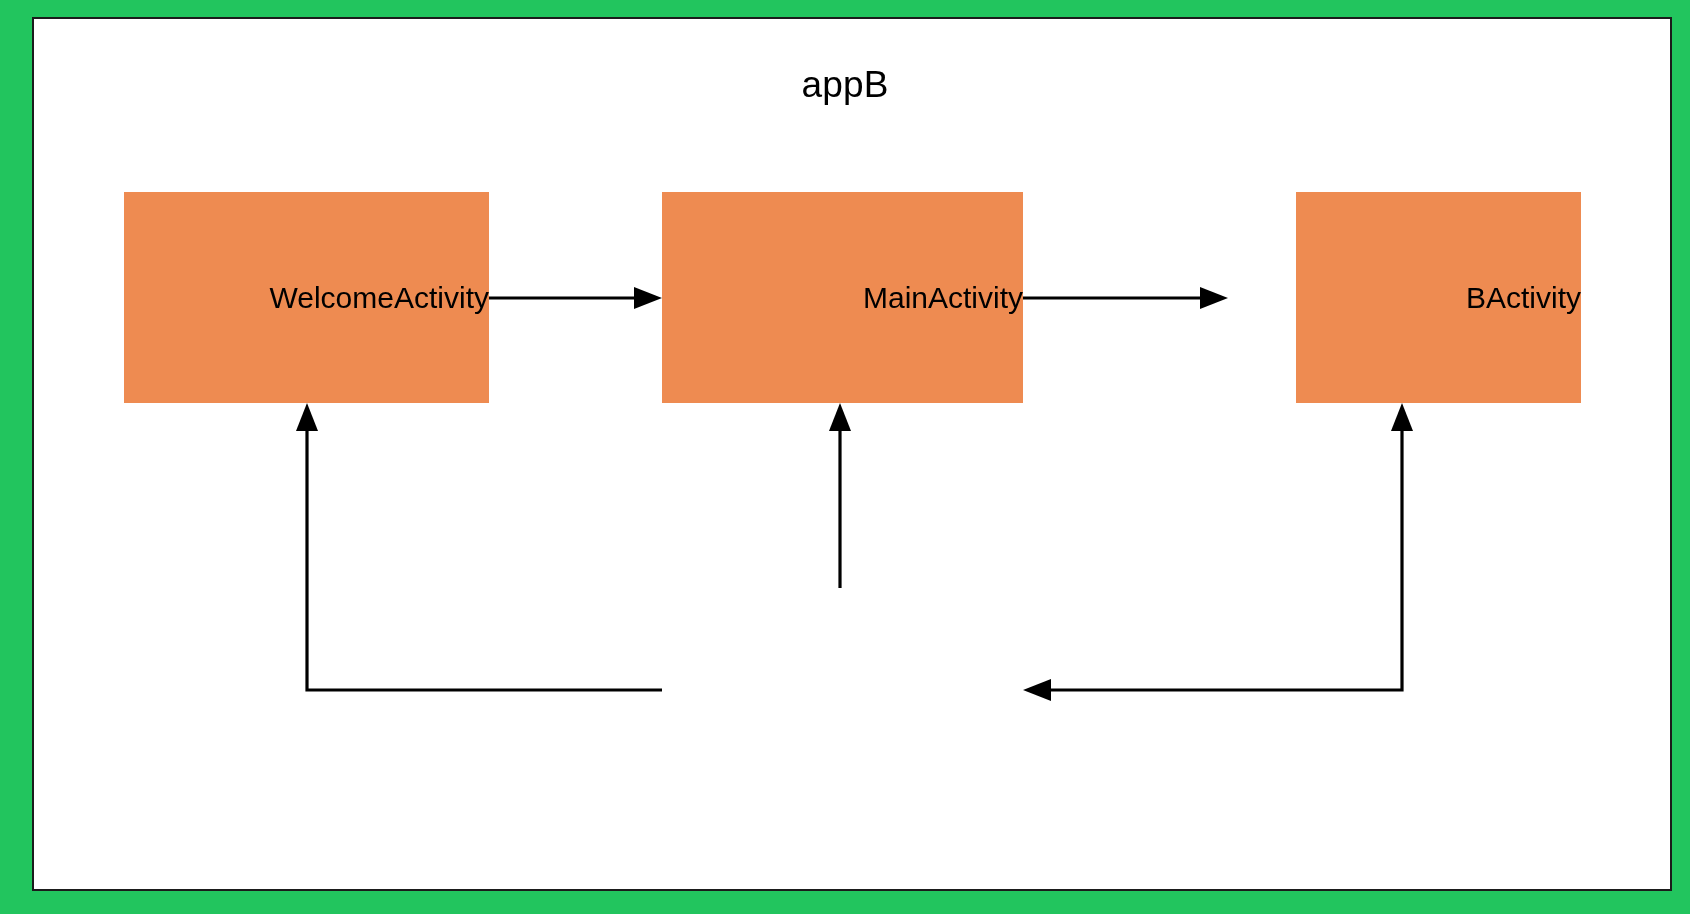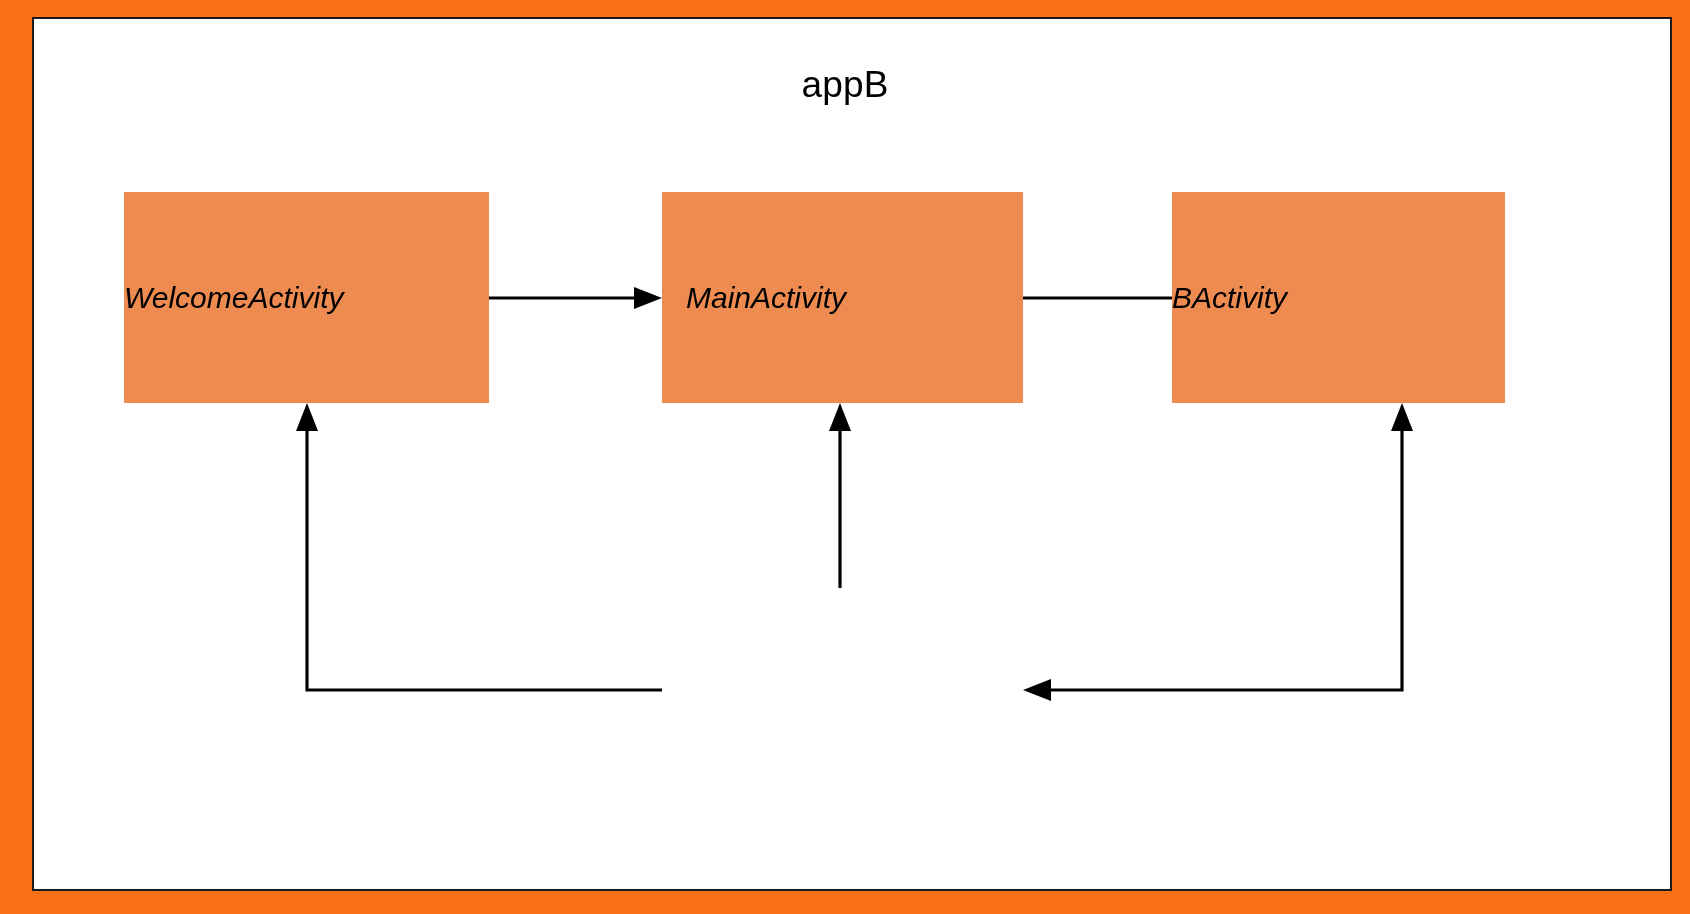--- a/index.html
+++ b/index.html
@@ -10,21 +10,21 @@
   body {
     width: 1690px;
     height: 914px;
     font-family: "Liberation Sans", sans-serif;
     overflow: hidden;
   }
   #stage {
     position: relative;
     width: 1690px;
     height: 914px;
-    background: #f97316;
+    background: #22c55e;
   }
   .app-frame {
     position: absolute;
     left: 32px;
     top: 17px;
     width: 1640px;
     height: 874px;
     border: 2px solid #1b1b1b;
     box-sizing: border-box;
     background: #ffffff;
@@ -39,33 +39,32 @@
     line-height: 1;
     color: #000000;
     letter-spacing: 0.2px;
   }
   .node {
     position: absolute;
     box-sizing: border-box;
     background: #ee8b51;
     display: flex;
     align-items: center;
-    justify-content: flex-start;
+    justify-content: flex-end;
     color: #000000;
     font-size: 30px;
     line-height: 1;
-    font-style: italic;
   }
   .node-label {
     pointer-events: none;
     white-space: nowrap;
   }
   #node-welcome  { left: 124px;  top: 192px; width: 365px; height: 211px; }
   #node-main     { left: 662px;  top: 192px; width: 361px; height: 211px; padding-left: 24px; }
-  #node-b        { left: 1172px; top: 192px; width: 333px; height: 211px; }
+  #node-b        { left: 1296px; top: 192px; width: 285px; height: 211px; }
   #node-c        { left: 662px;  top: 588px; width: 361px; height: 211px; }
 
   
   #node-c .node-label { transform: translateY(-13px); }
 
   svg.edges {
     position: absolute;
     left: 0;
     top: 0;
     width: 1690px;

